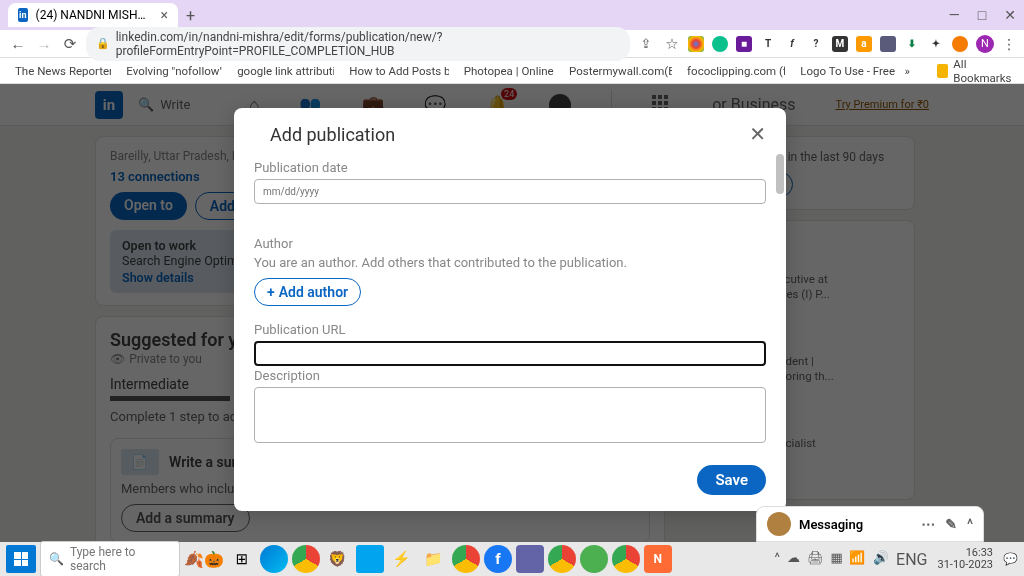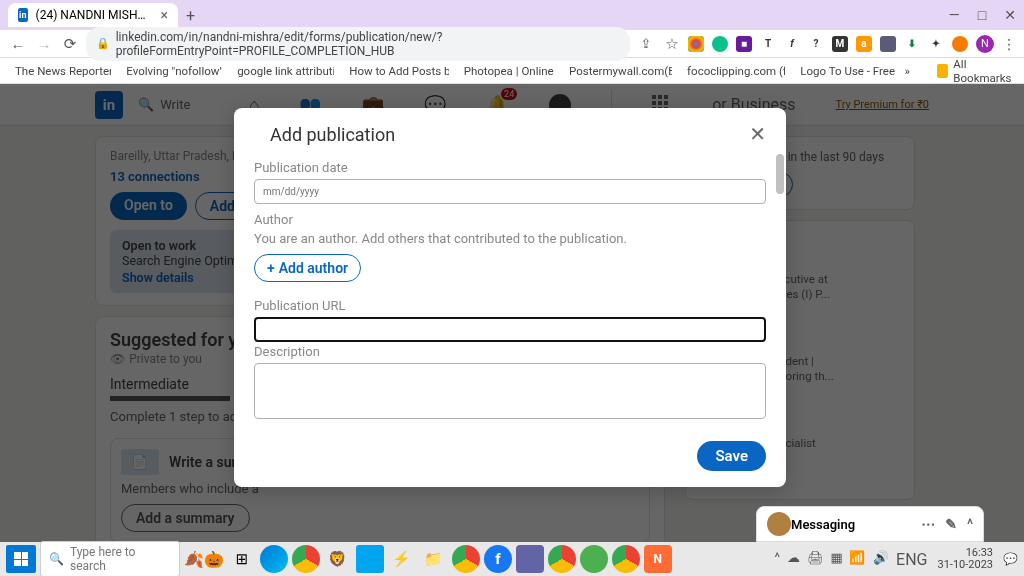--- a/index.html
+++ b/index.html
@@ -86,21 +86,21 @@
 .text-input.focused { border: 2px solid #111; padding: 5px 7px; color: #111; }
 .author-note { font-size: 13px; color: #888; margin-top: 4px; }
 .add-author-btn { border: 1px solid #0a66c2; color: #0a66c2; border-radius: 16px; padding: 5px 12px; font-size: 14px; font-weight: 600; display: inline-flex; align-items: center; gap: 4px; margin-top: 8px; margin-bottom: 14px; }
 .textarea { width: 100%; height: 56px; border: 1px solid #b0b0b0; border-radius: 4px; resize: none; outline: none; }
 .modal-footer { display: flex; justify-content: flex-end; padding: 12px 20px 16px; }
 .save-btn { background: #0a66c2; color: #fff; border-radius: 16px; padding: 6px 18px; font-size: 15px; font-weight: 600; }
 
 .scrollbar-thumb { position: absolute; right: 2px; top: 0; width: 8px; height: 40px; background: #c0c0c0; border-radius: 4px; }
 
 
-.messaging { position: absolute; right: 40px; bottom: 34px; width: 228px; background: #fff; border: 1px solid #ddd; border-radius: 8px 8px 0 0; padding: 5px 10px; display: flex; align-items: center; font-size: 13px; font-weight: 600; }
+.messaging { position: absolute; right: 40px; bottom: 34px; width: 228px; background: #fff; border: 1px solid #ddd; border-radius: 8px 8px 0 0; padding: 5px 10px; display: flex; align-items: center; gap: 8px; font-size: 13px; font-weight: 600; }
 .msg-avatar { width: 24px; height: 24px; border-radius: 50%; background: #b08040; }
 .msg-icons { margin-left: auto; display: flex; gap: 10px; color: #666; font-size: 14px; }
 
 
 .taskbar { position: absolute; bottom: 0; left: 0; right: 0; height: 34px; background: #e8e8e8; display: flex; align-items: center; padding: 0 6px; gap: 4px; }
 .start-btn { width: 30px; height: 28px; display: flex; align-items: center; justify-content: center; background: #0078d4; border-radius: 2px; }
 .win-logo { width: 14px; height: 14px; display: grid; grid-template-columns: 1fr 1fr; grid-template-rows: 1fr 1fr; gap: 1px; }
 .win-logo span { background: #fff; }
 .tb-search { background: #fff; border: 1px solid #ccc; border-radius: 3px; padding: 3px 8px; font-size: 12px; color: #777; width: 140px; display: flex; align-items: center; gap: 6px; }
 .tb-app { width: 28px; height: 28px; border-radius: 3px; display: flex; align-items: center; justify-content: center; font-size: 15px; }
@@ -291,21 +291,21 @@
 <div class="overlay"></div>
 <div class="modal">
   <div class="modal-header">
     <div class="modal-title">Add publication</div>
     <div class="modal-close">✕</div>
   </div>
   <div class="modal-body">
     <div class="scrollbar-thumb"></div>
     <div class="field-label">Publication date</div>
     <input class="text-input" placeholder="mm/dd/yyyy" style="">
-    <div class="field-label" style="margin-top:8px;">Author</div>
+    <div class="field-label" style="margin-top:32px;">Author</div>
     <div class="author-note">You are an author. Add others that contributed to the publication.</div>
     <div class="add-author-btn">
         <span>+</span>
         <span>Add author</span>
       </div>
     <div class="field-label">Publication URL</div>
     <input class="text-input focused" value="" style="">
     <div class="field-label" style="">Description</div>
     <textarea class="textarea" style=""></textarea>
     

